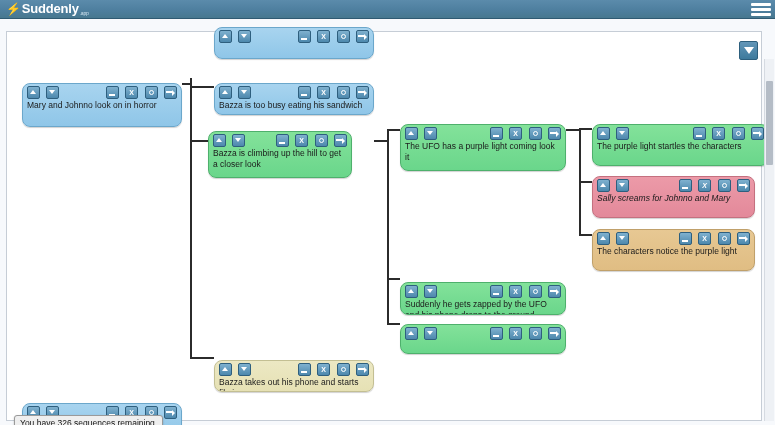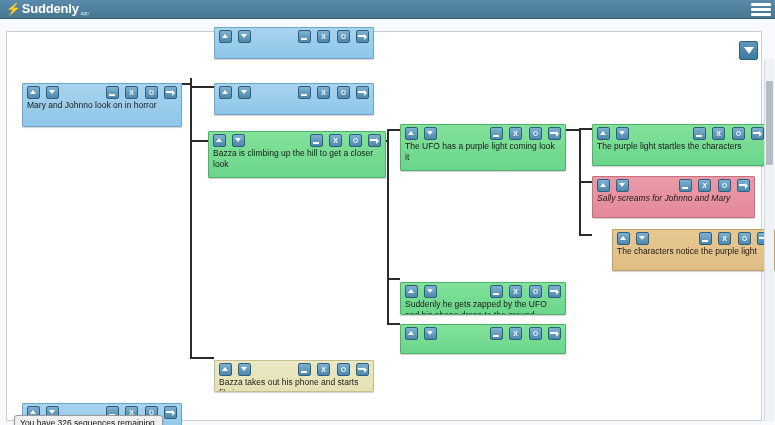--- a/index.html
+++ b/index.html
@@ -62,21 +62,21 @@
     position:absolute;left:1px;top:22px;width:7px;height:84px;
     background:#b4bcc6;border-radius:1px;
   }
 
   
   .links{position:absolute;left:0;top:0;width:775px;height:406px;pointer-events:none;z-index:5;}
 
   
   .node{
     position:absolute;box-sizing:border-box;
-    border-radius:1px;border:1px solid rgba(0,0,0,.22);
+    border-radius:8px;border:1px solid rgba(0,0,0,.22);
     box-shadow:0 1px 1px rgba(0,0,0,.18);
     overflow:hidden;z-index:10;
   }
   .node .hdr{
     position:relative;height:16px;padding:2px 3px 0 3px;box-sizing:border-box;
   }
   .node .body{
     font-size:8.5px;color:#1a1a1a;padding:0 4px;line-height:11px;
     white-space:normal;
   }
@@ -115,21 +115,21 @@
   }
   .btn .arrhead{
     position:absolute;right:1px;top:2.5px;width:0;height:0;
     border-top:3px solid transparent;border-bottom:3px solid transparent;
     border-left:3px solid #fff;
   }
   
   .c-blue  {background:linear-gradient(180deg,#a8d4ef 0%,#8fc6e8 100%);border-color:#6ba7cb;}
   .c-green {background:linear-gradient(180deg,#83e29a 0%,#6ad68b 100%);border-color:#4eb06c;}
   .c-pink  {background:linear-gradient(180deg,#ec9aa8 0%,#e3899a 100%);border-color:#c4707f;}
-  .c-tan   {background:linear-gradient(180deg,#e7c893 0%,#e0bd83 100%);border-color:#c0a06a;margin-left:20px;}
+  .c-tan   {background:linear-gradient(180deg,#e7c893 0%,#e0bd83 100%);border-color:#c0a06a;}
   .c-cream {background:linear-gradient(180deg,#ece8c3 0%,#e6e1b4 100%);border-color:#c3bf93;}
 
   
   .tooltip{
     position:absolute;left:14px;top:396px;z-index:60;
     background:#efefef;border:1px solid #9a9a9a;border-radius:3px;
     font-size:8.5px;color:#111;padding:2px 5px;
     box-shadow:0 1px 2px rgba(0,0,0,.25);white-space:nowrap;
   }
 </style>
@@ -220,23 +220,24 @@
         <span class="btn"><span class="up"></span></span>
         <span class="btn"><span class="down"></span></span>
       </span>
       <span class="btn-group-r">
         <span class="btn"><span class="dash"></span></span>
         <span class="btn"><span class="gl">X</span></span>
         <span class="btn"><span class="ring"></span></span>
         <span class="btn"><span class="arr"></span><span class="arrhead"></span></span>
       </span>
     </div>
-  </div>
-
-  <div class="node c-green" style="left:208px;top:112px;width:178px;height:47px;">
+    <div class="body">Bazza is too busy eating his sandwich</div>
+  </div>
+
+  <div class="node c-green" style="left:208px;top:112px;width:144px;height:47px;">
     <div class="hdr">
       <span class="btn-group-l">
         <span class="btn"><span class="up"></span></span>
         <span class="btn"><span class="down"></span></span>
       </span>
       <span class="btn-group-r">
         <span class="btn"><span class="dash"></span></span>
         <span class="btn"><span class="gl">X</span></span>
         <span class="btn"><span class="ring"></span></span>
         <span class="btn"><span class="arr"></span><span class="arrhead"></span></span>

